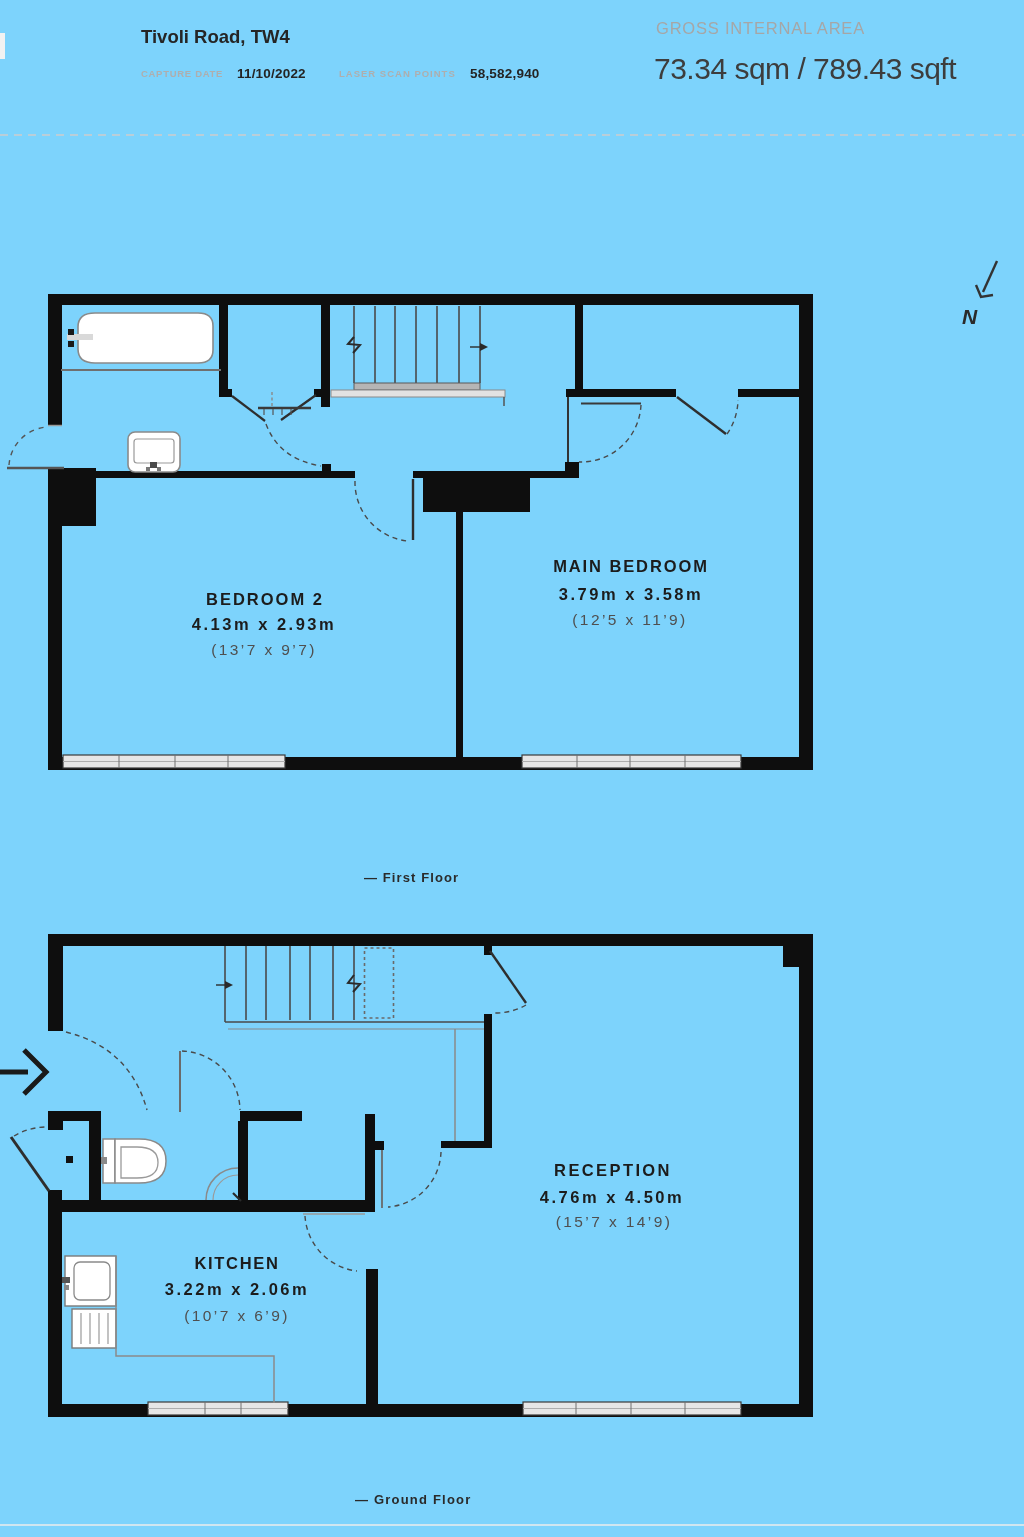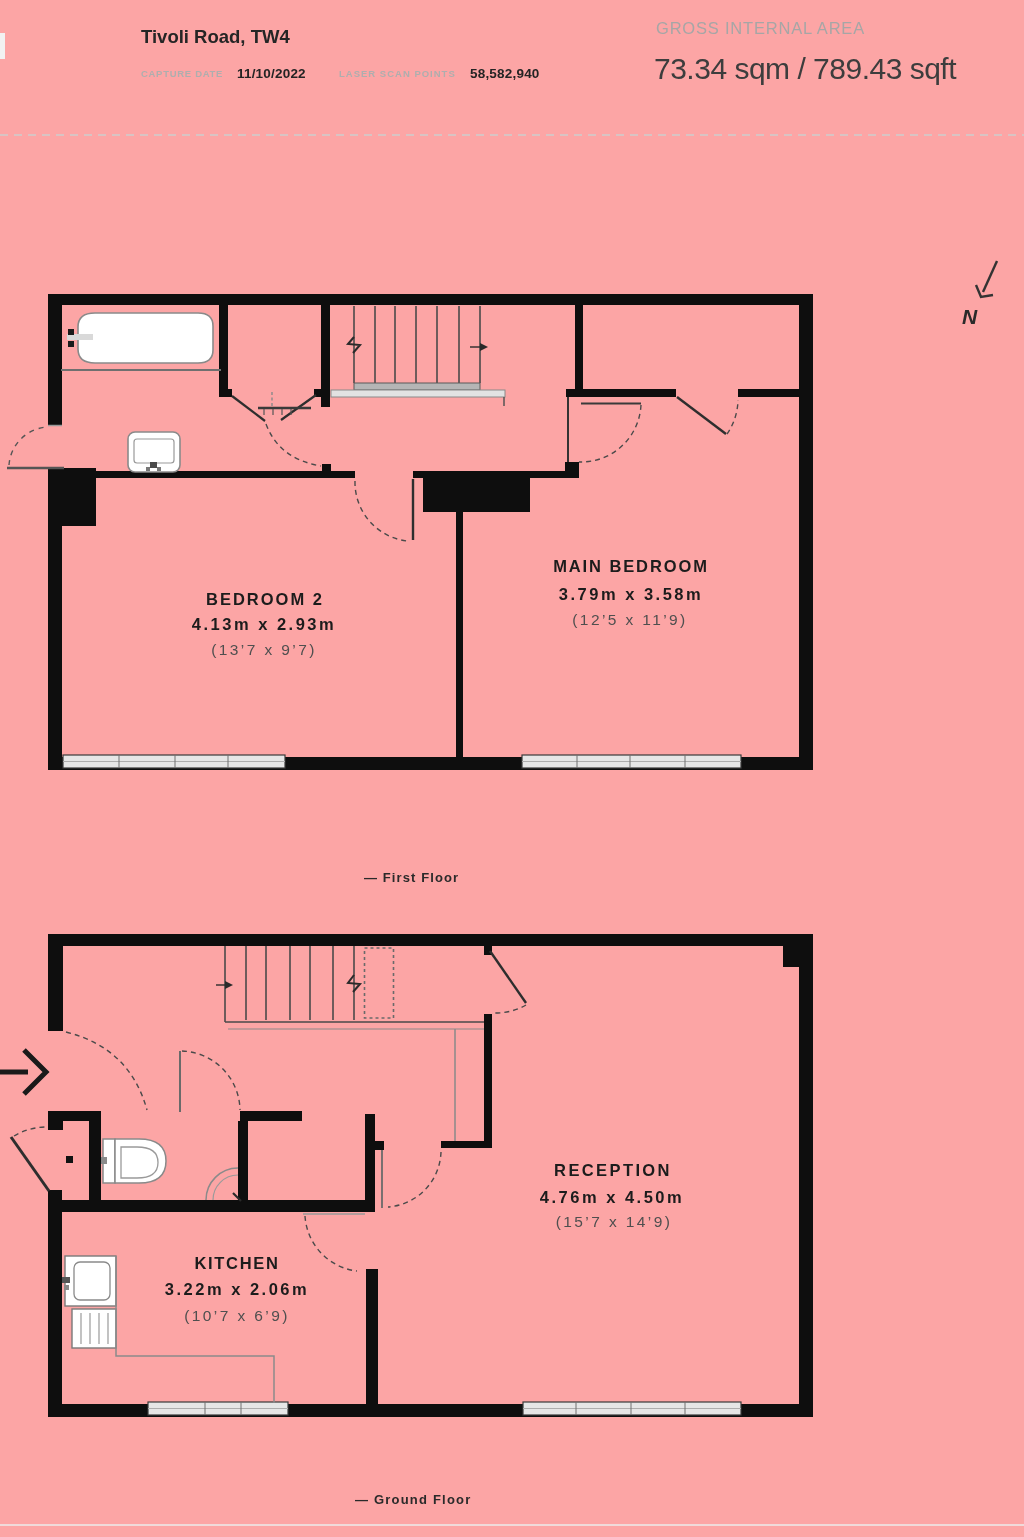--- a/index.html
+++ b/index.html
@@ -1,16 +1,16 @@
 <!DOCTYPE html>
 <html><head>
 <meta charset="utf-8">
 <style>
   html,body{margin:0;padding:0;background:#fff;}
-  #page{position:relative;width:1024px;height:1537px;background:#fca5a5;overflow:hidden;
+  #page{position:relative;width:1024px;height:1537px;background:#7dd3fc;overflow:hidden;
         font-family:"Liberation Sans", sans-serif;}
   svg{position:absolute;left:0;top:0;}
   text{font-family:"Liberation Sans", sans-serif;}
 </style>
 </head>
 <body>
 <div id="page">
 <svg width="1024" height="1537" viewBox="0 0 1024 1537">
 
 <g id="header">

